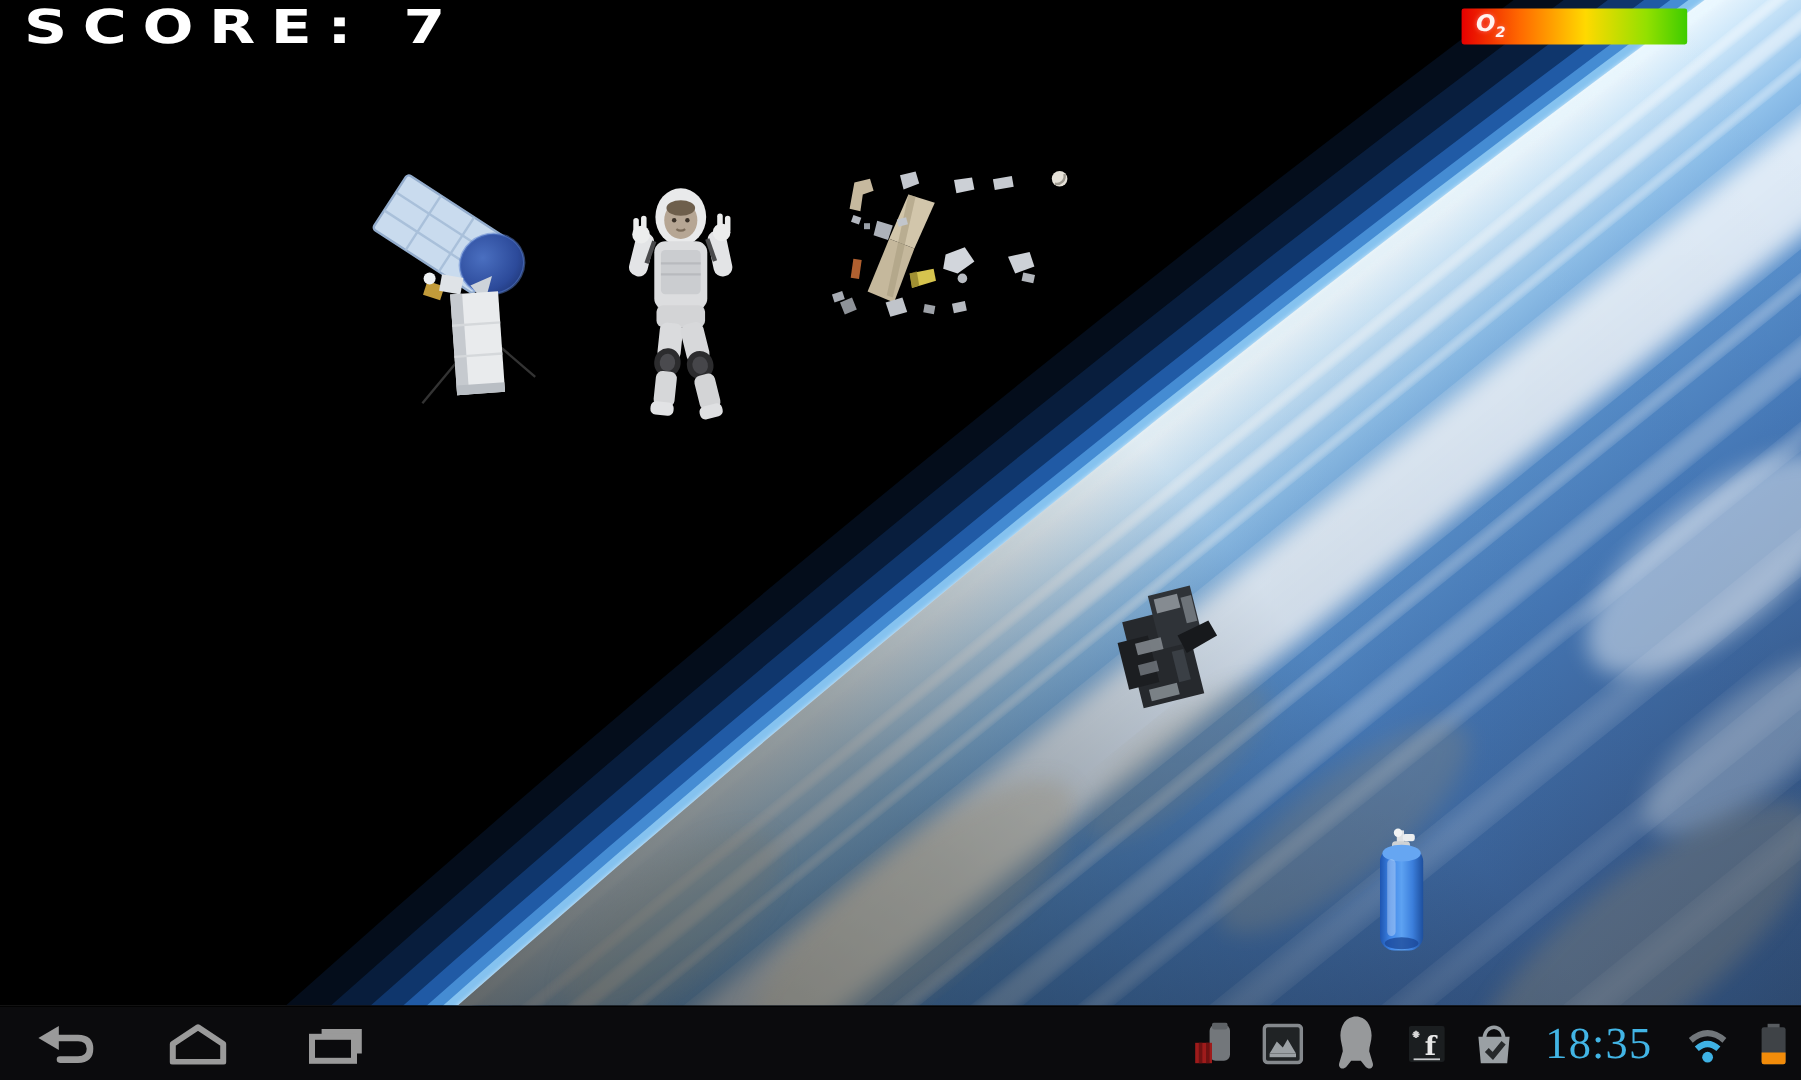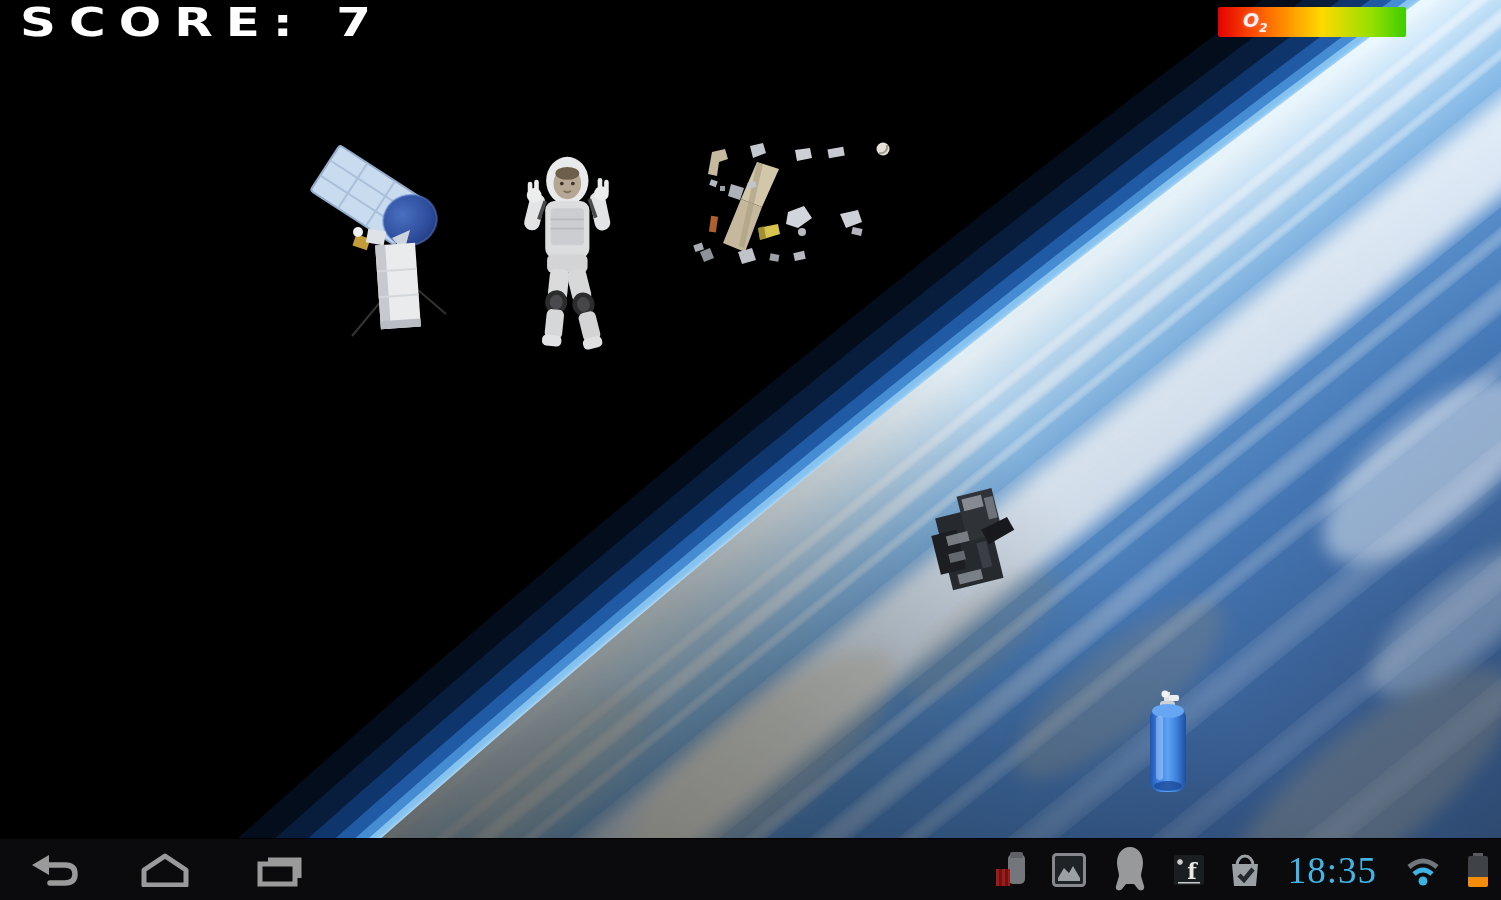--- a/index.html
+++ b/index.html
@@ -4,21 +4,21 @@
 <style>
   html,body{margin:0;padding:0;background:#000;}
   .screen{position:relative;width:1501px;height:900px;background:#404040;overflow:hidden;
           font-family:"DejaVu Sans",sans-serif;text-align:center;}
   .bg-svg{position:absolute;left:0;top:0;display:block;}
 
   
   .score{position:absolute;left:20px;top:0px;color:#fff;font-weight:bold;font-size:50px;
          letter-spacing:13px;transform:scaleY(0.78);transform-origin:top left;white-space:nowrap;}
   .o2meter{position:absolute;left:1218px;top:7px;width:188px;height:30px;box-sizing:border-box;
-           display:flex;align-items:center;padding-left:25px;border-radius:2px;
+           display:flex;align-items:center;padding-left:12px;border-radius:2px;
            background:linear-gradient(90deg,#e60000 0%,#ff6a00 26%,#ffd900 55%,#93e000 82%,#3ecc00 100%);}
   .o2label{color:#fff2f0;font-weight:bold;font-style:italic;font-size:19px;line-height:1;
            text-shadow:0 0 4px rgba(255,110,110,.95);}
   .o2label sub{font-size:12px;}
 
   
   .navbar{position:absolute;left:0;top:838px;width:1501px;height:62px;background:#0b0b0d;
           border-top:1px solid #000;}
   .navbtn{position:absolute;top:0;height:62px;display:flex;align-items:center;justify-content:center;}
   .navbtn.back{left:26px;width:60px;}

